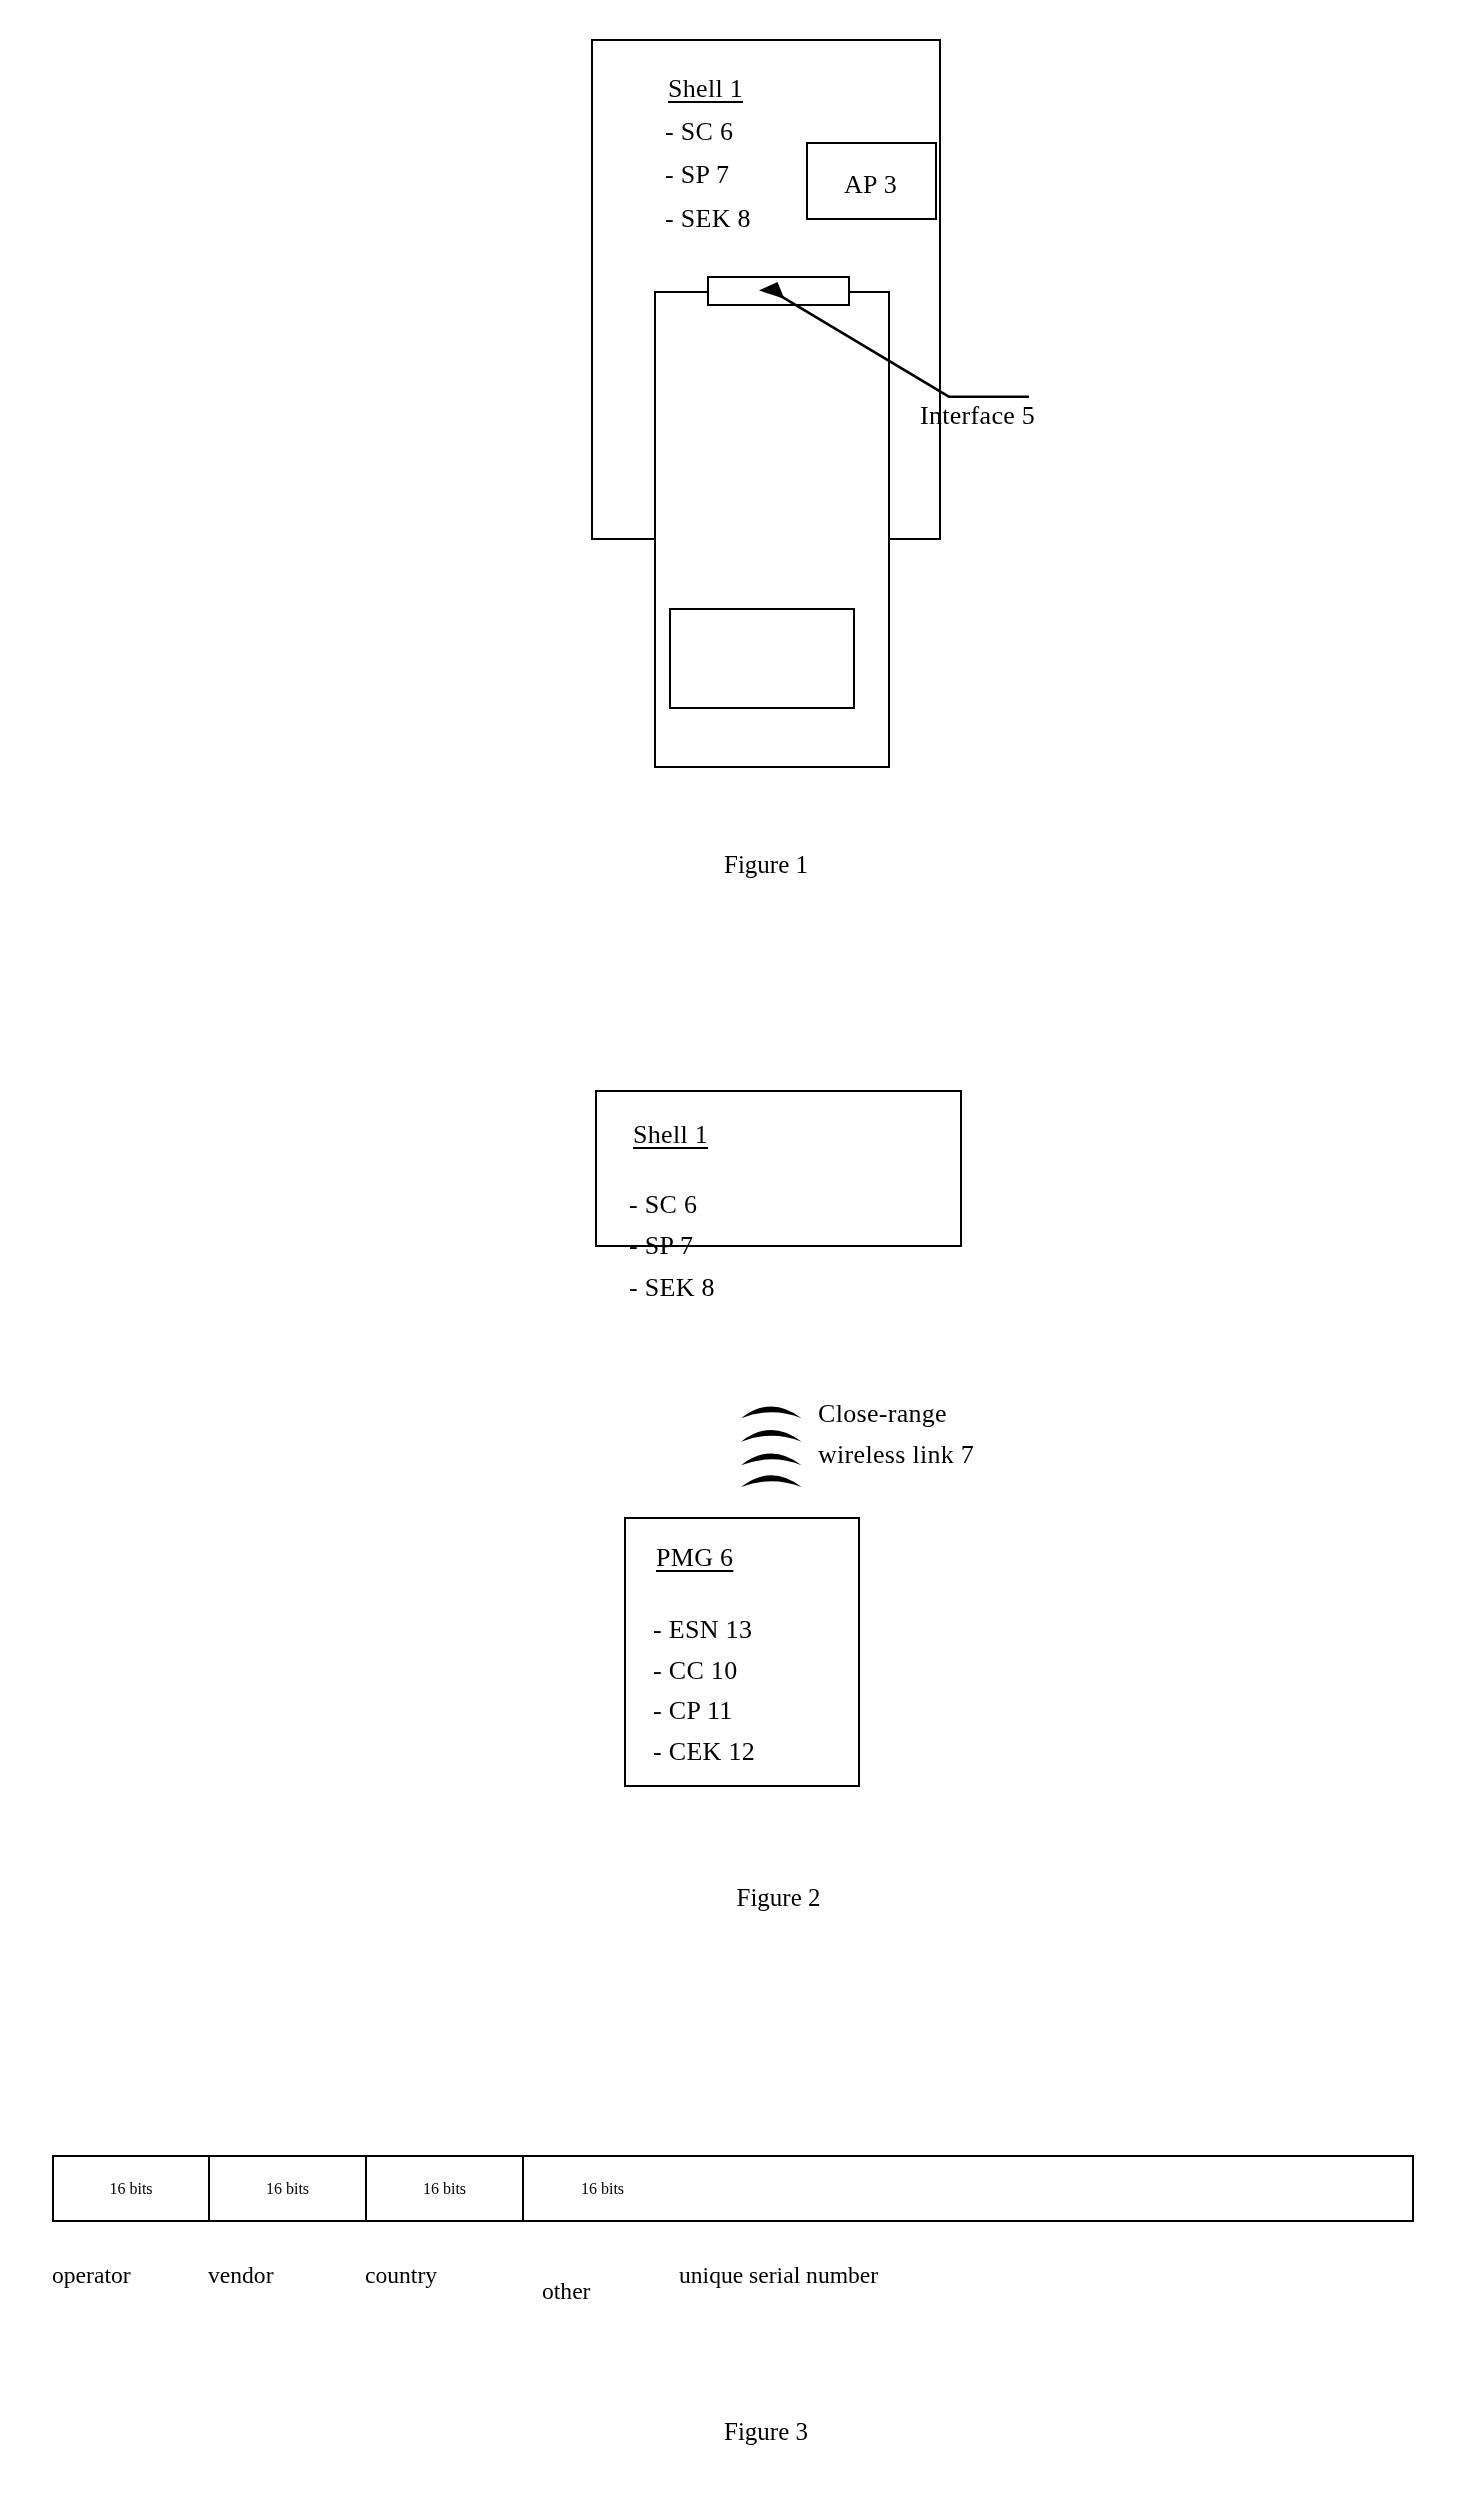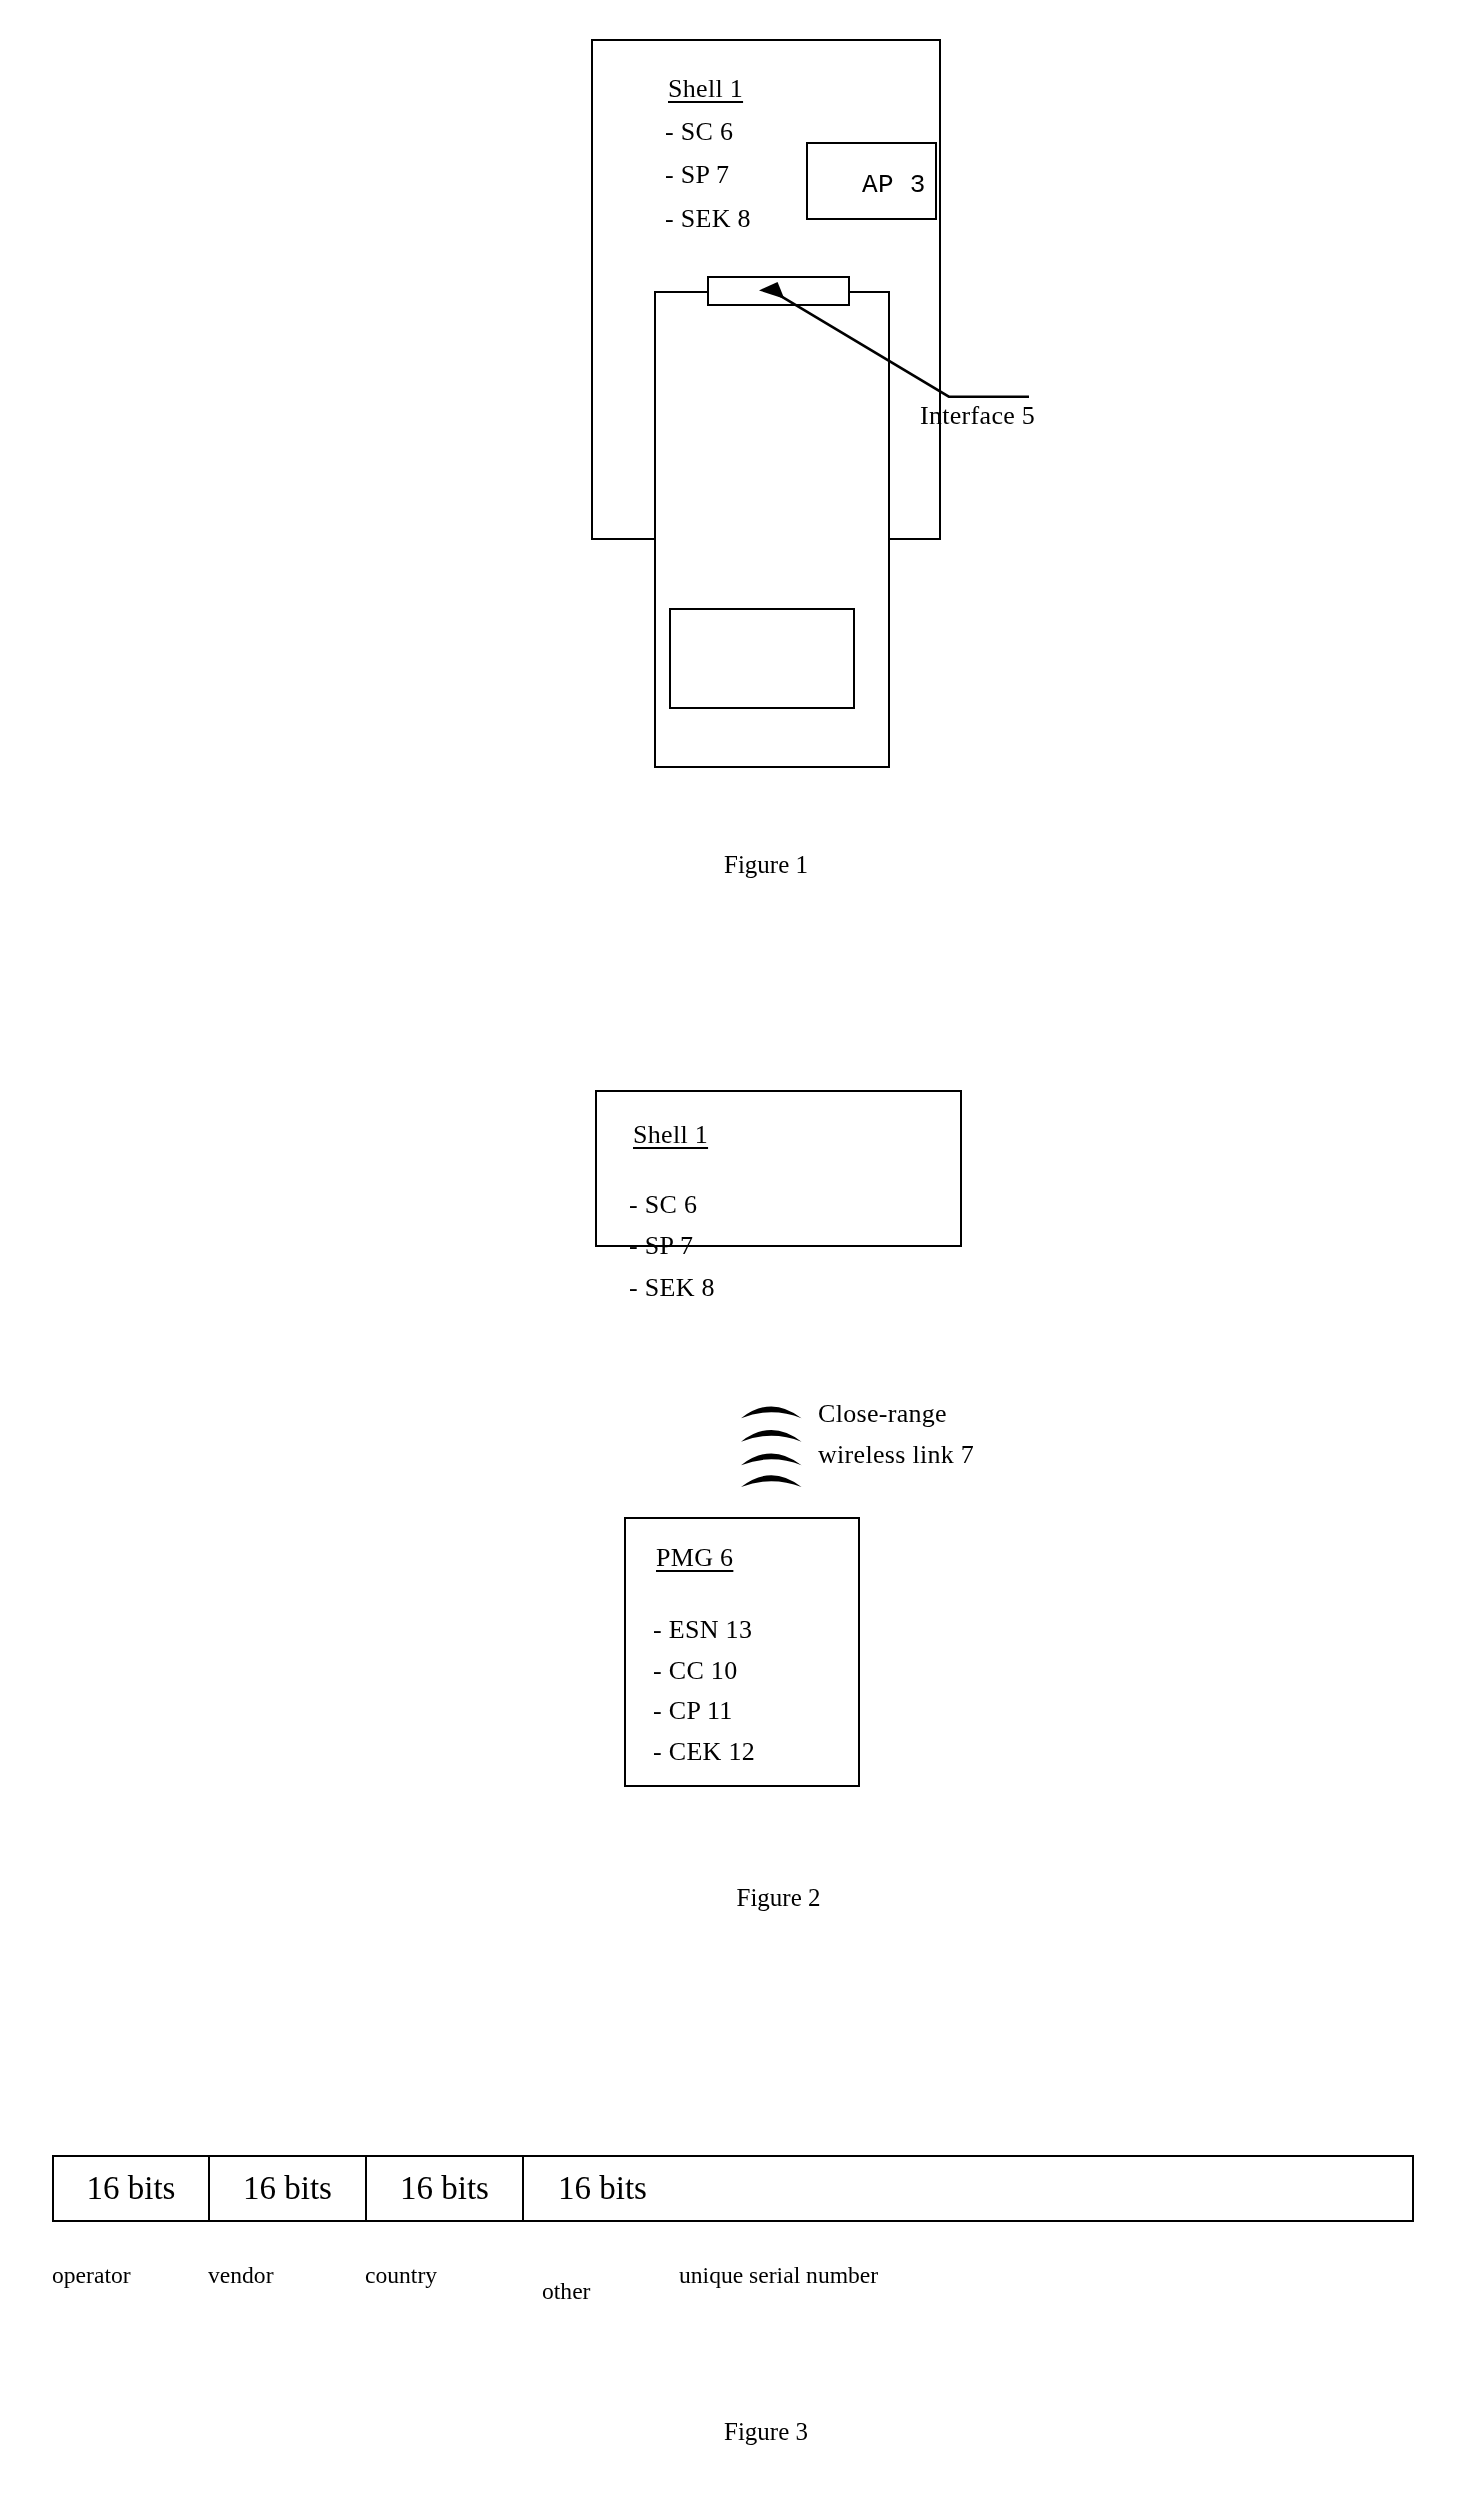--- a/index.html
+++ b/index.html
@@ -107,41 +107,41 @@
     border: 2.5px solid #000;
     box-sizing: border-box;
     display: flex;
   }
   #fig3-table .cell {
     border-right: 2.5px solid #000;
     box-sizing: border-box;
     display: flex;
     align-items: center;
     justify-content: center;
-    font-size: 33px;
+    font-size: 16px;
   }
   #fig3-table .cell:last-child { border-right: none; }
 </style>
 </head>
 <body>
 
 <div class="page">
 
   <div>
 
     <div class="box" id="fig1-shell"></div>
 
     <div class="heading" style="left:668px; top:76px;">Shell 1</div>
 
     <div class="item" style="left:665px; top:119px;">- SC 6</div>
     <div class="item" style="left:665px; top:162px;">- SP 7</div>
     <div class="item" style="left:665px; top:206px;">- SEK 8</div>
 
     <div class="box" id="fig1-ap3"></div>
-    <div class="plain" style="left:862px; top:171px;font-family:Liberation Mono, monospace;">AP 3</div>
+    <div class="plain" style="left:844px; top:171px;">AP 3</div>
 
     <div class="box" id="fig1-cart"></div>
 
     <div class="box" id="fig1-connector"></div>
 
     <svg id="fig1-leader" viewBox="0 0 320 200">
       <polygon points="0,24 22,14 30,34" fill="#000"></polygon>
       <path d="M 18,26 L 225,150 L 320,150" stroke="#000" stroke-width="3" fill="none"></path>
     </svg>
 

